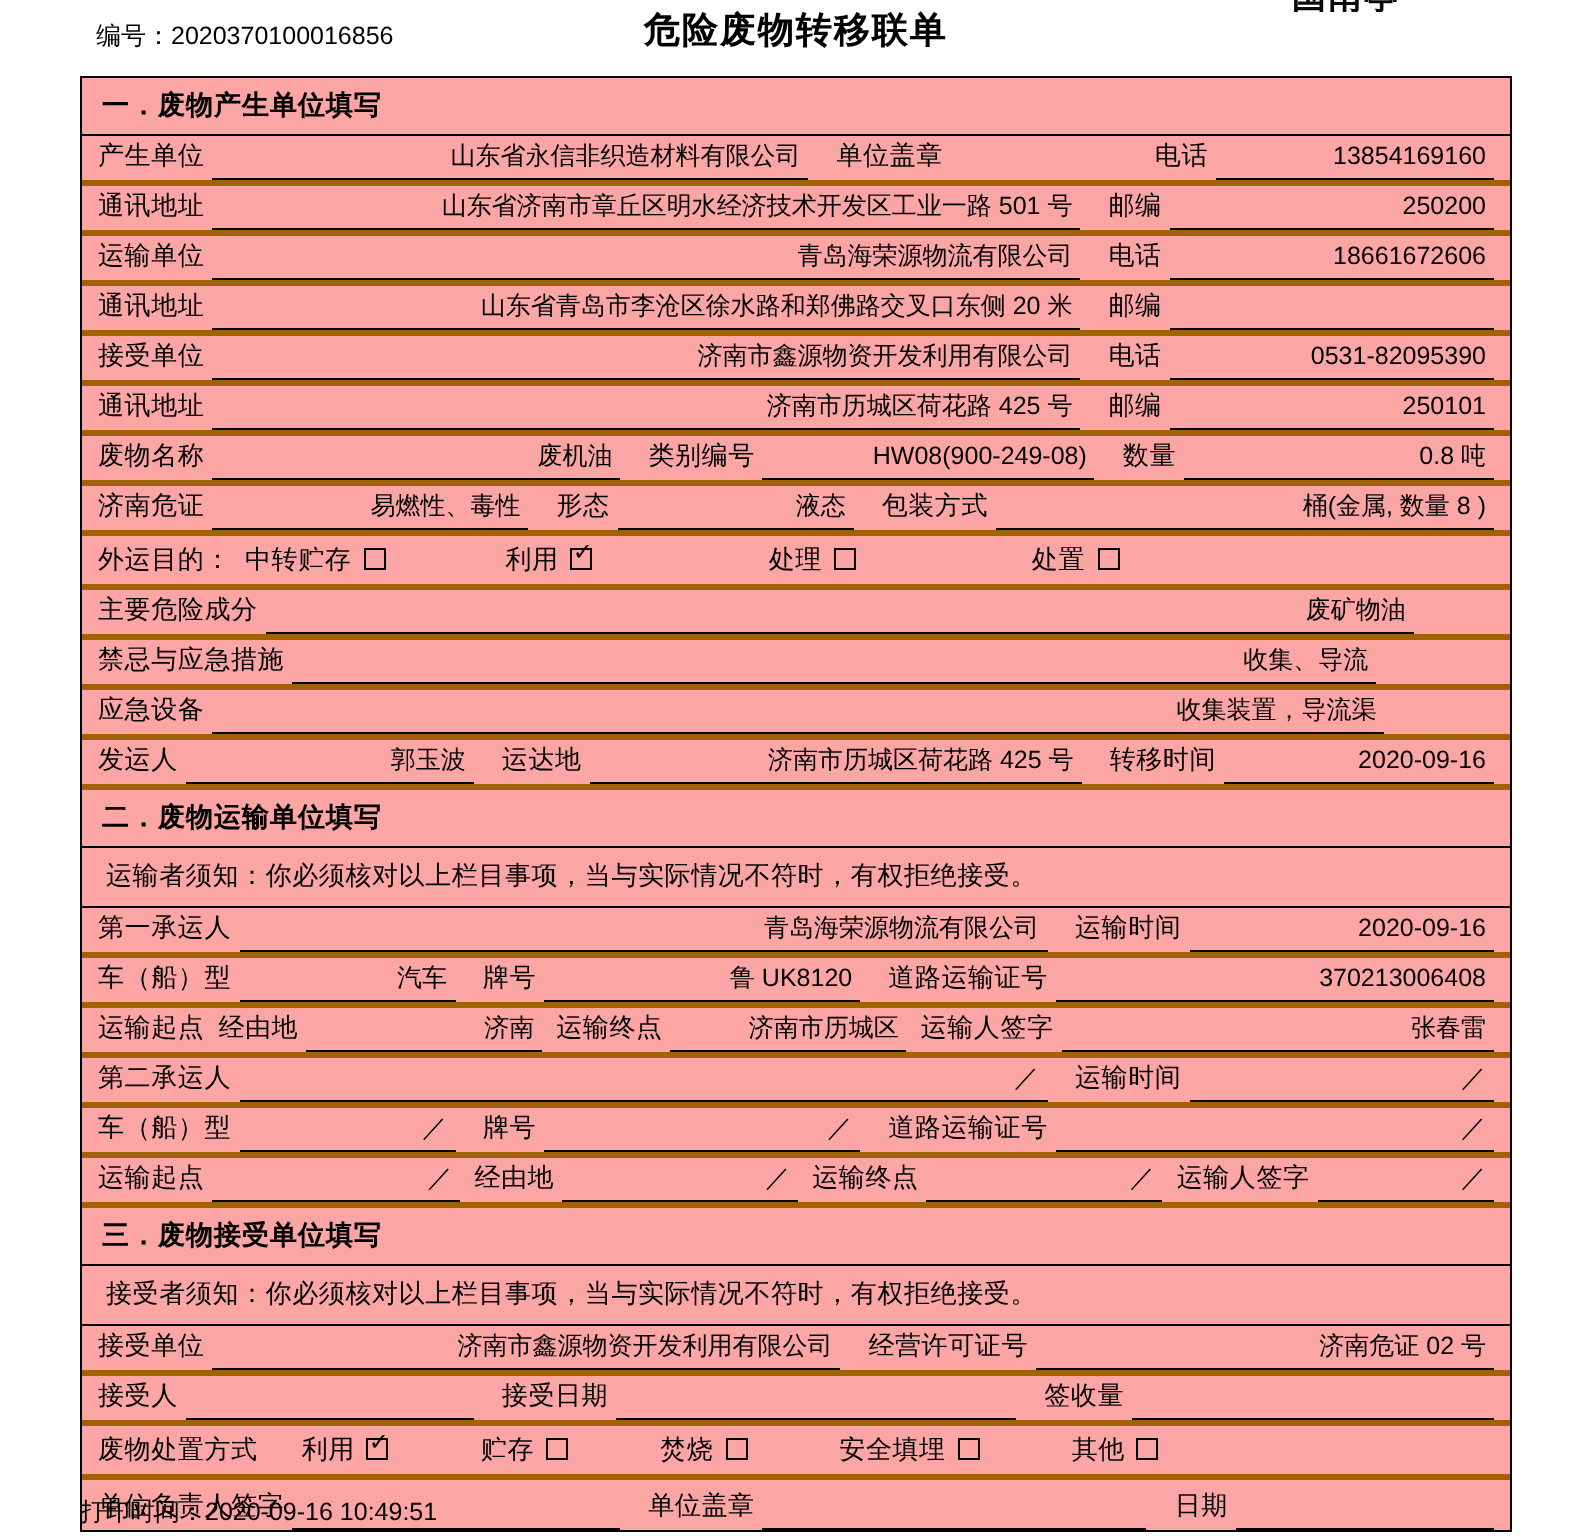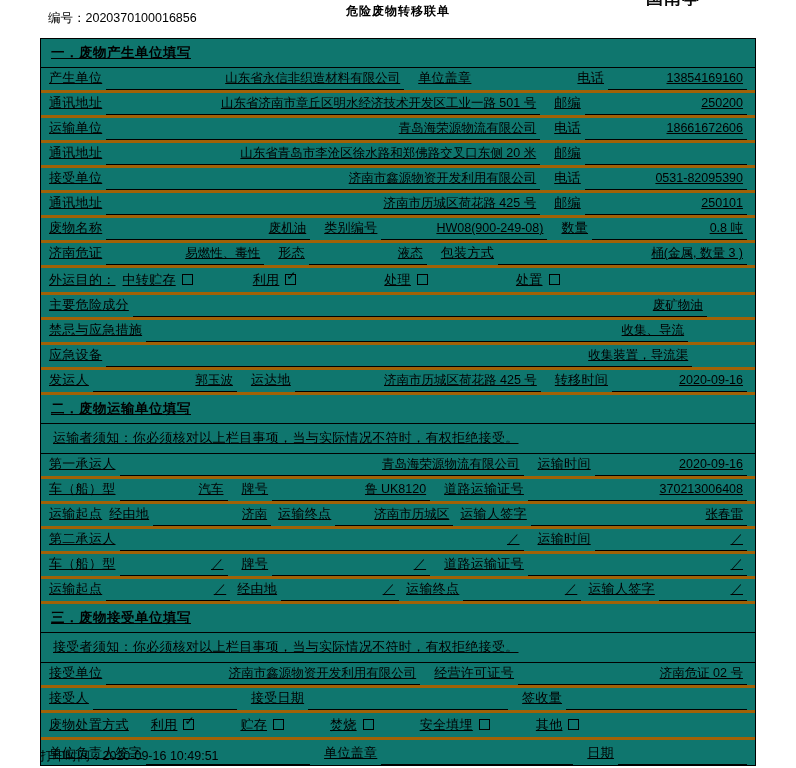--- a/index.html
+++ b/index.html
@@ -33,21 +33,21 @@
     top: 10px;
     font-size: 12.5px;
     white-space: nowrap;
   }
   .doc-title {
     position: absolute;
     left: 0;
     right: 0;
     top: 3px;
     text-align: center;
-    font-size: 12px;
+    font-size: 18px;
     font-weight: bold;
     letter-spacing: 1px;
   }
   .stamp {
     position: absolute;
     right: 96px;
     top: -8px;
     font-size: 17px;
     font-weight: bold;
     letter-spacing: 1px;
@@ -57,22 +57,21 @@
     line-height: 14px;
   }
   
   .tbl {
     position: absolute;
     left: 40px;
     top: 38px;
     width: 716px;
     border: 1px solid #000;
     box-sizing: border-box;
-    background: #0f766e;
-    text-decoration: underline;
+    background: #fca5a5;
   }
   .sec-head {
     border-bottom: 1px solid #000;
     font-weight: bold;
     font-size: 13.5px;
     padding: 5px 0 5px 10px;
     letter-spacing: 0.5px;
   }
   .row {
     display: flex;
@@ -218,21 +217,21 @@
     </div>
 
     <div class="row">
       <span class="lbl">济南危证</span>
       <span class="val" style="width:150px">易燃性、毒性</span>
       <span class="gap"></span>
       <span class="lbl">形态</span>
       <span class="val" style="width:110px">液态</span>
       <span class="gap"></span>
       <span class="lbl">包装方式</span>
-      <span class="val grow">桶(金属, 数量  3  )</span>
+      <span class="val grow">桶(金属, 数量  8  )</span>
     </div>
 
     <div class="row" style="height:27px">
       <span class="lbl">外运目的：</span>
       <span class="gap-s"></span>
       <span class="lbl"><span>中转贮存</span><span class="cb"></span></span>
       <span style="width:60px" class="gap"></span>
       <span class="lbl"><span>利用</span><span class="cb checked"></span></span>
       <span style="width:88px" class="gap"></span>
       <span class="lbl"><span>处理</span><span class="cb"></span></span>

